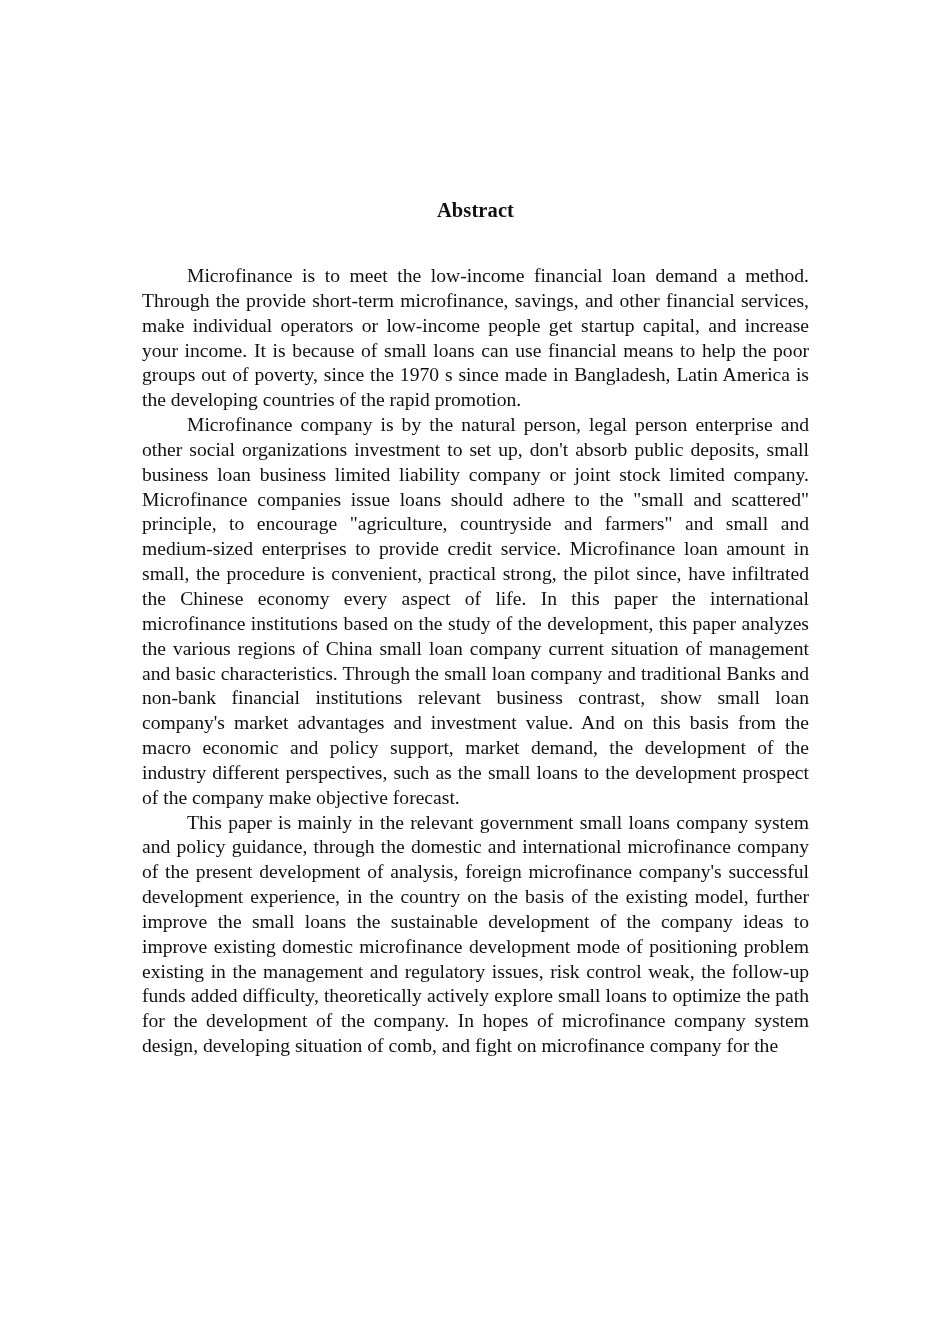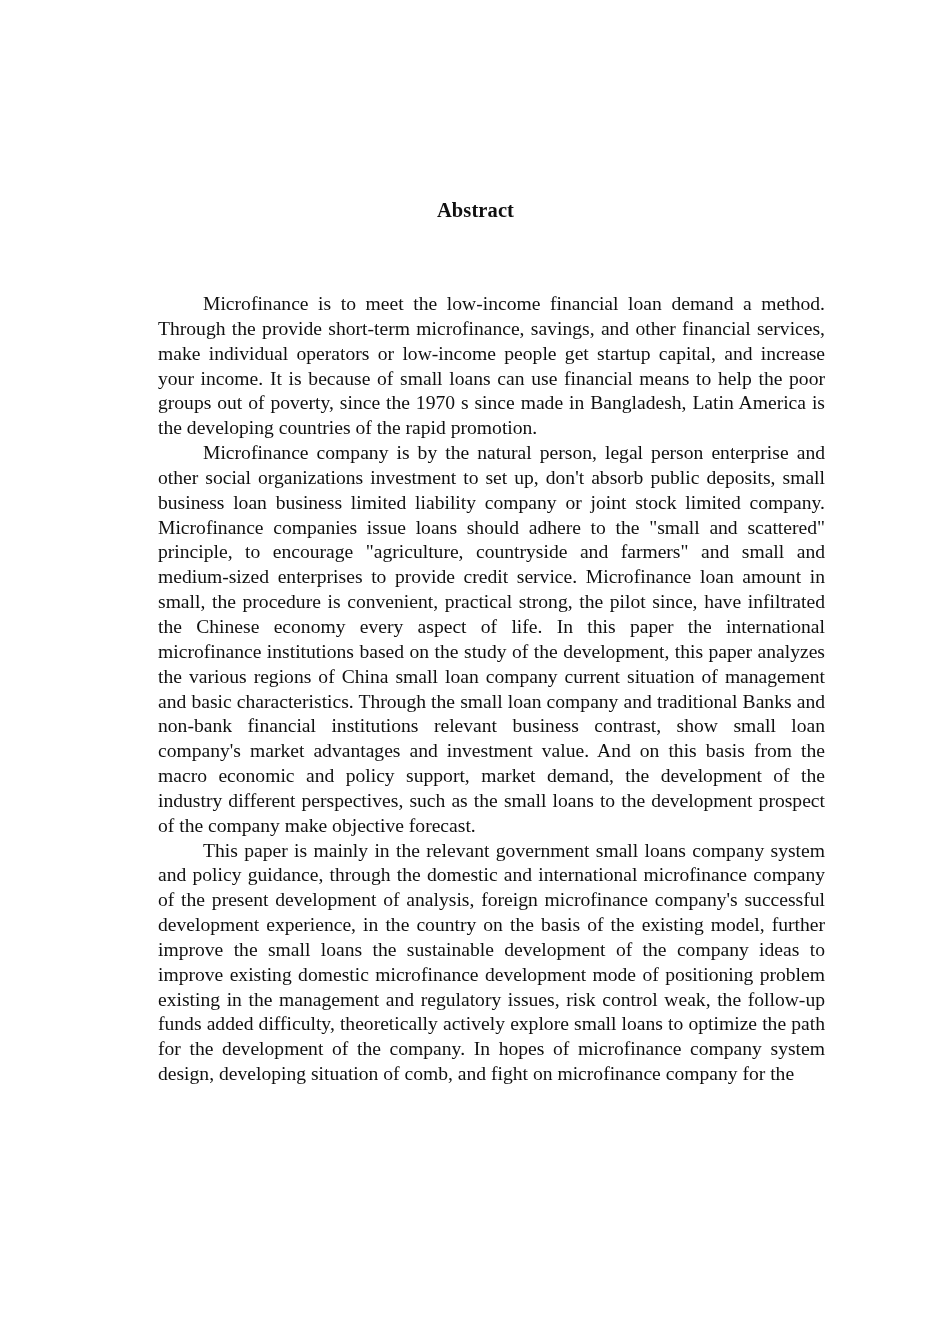--- a/index.html
+++ b/index.html
@@ -42,23 +42,22 @@
     position: absolute;
     left: 0;
     right: 0;
     top: 200px;
     letter-spacing: 0.1px;
   }
 
   .body-text {
     position: absolute;
     left: 0;
-    top: 292px;
+    top: 264px;
     width: 667px;
-    margin-left: 16px;
   }
 
   p.para {
     margin: 0;
     padding: 0;
     font-size: 19.6px;
     line-height: 24.84px;
     text-align: justify;
     text-justify: inter-word;
     text-indent: 45px;

